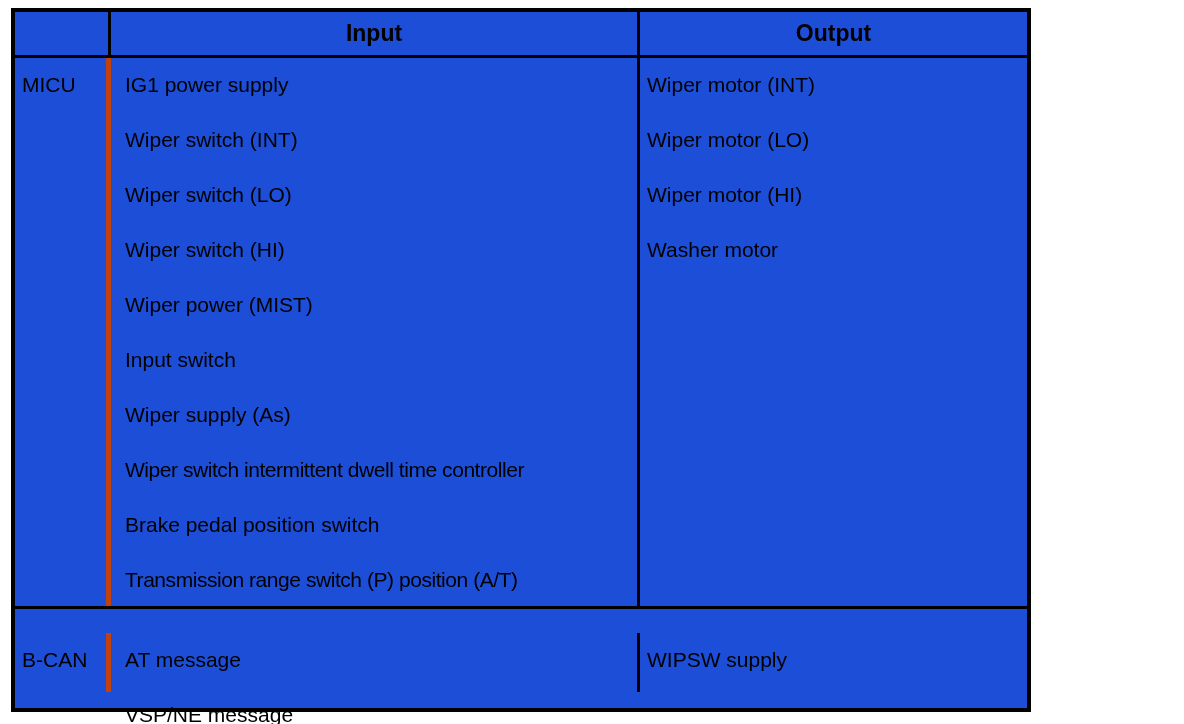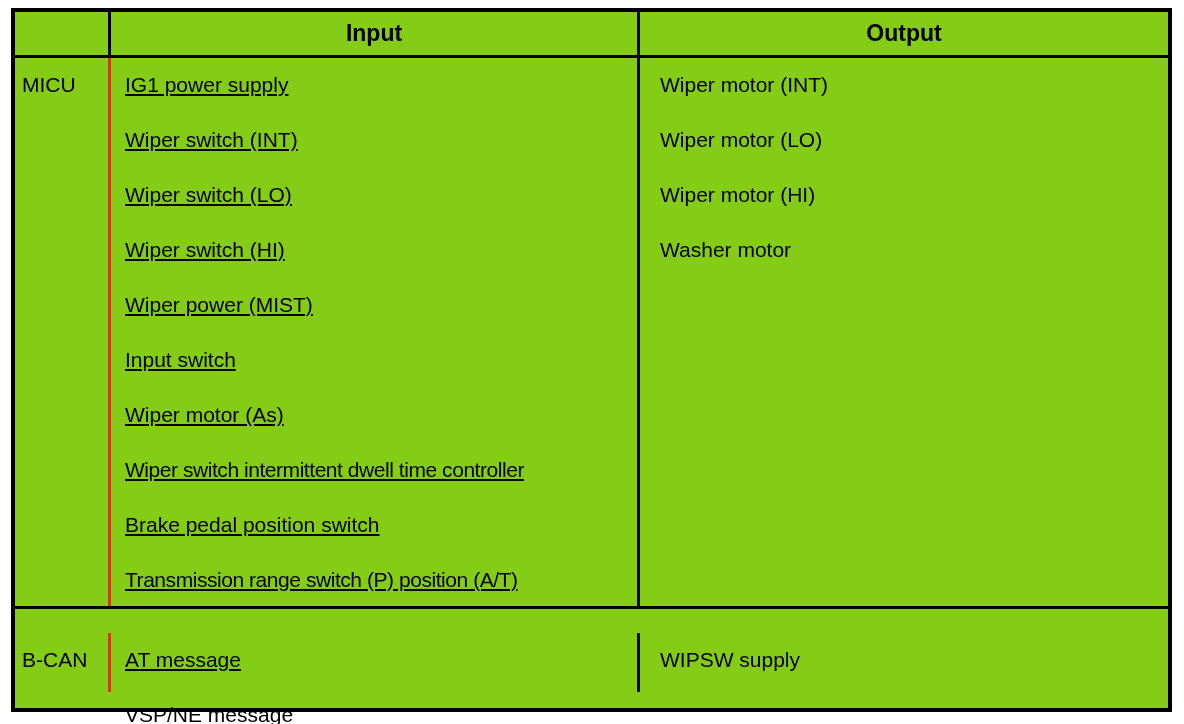--- a/index.html
+++ b/index.html
@@ -20,25 +20,25 @@
     width: 1184px;
     height: 724px;
     background: #ffffff;
   }
 
   
   .io-table {
     position: absolute;
     left: 11px;
     top: 8px;
-    width: 1161px;
+    width: 1020px;
     height: 704px;
     box-sizing: border-box;
     border: 4px solid #000000;
-    background: #84cc16;
+    background: #1d4ed8;
   }
 
   
   .header-row {
     position: absolute;
     left: 0;
     top: 0;
     right: 0;
     height: 46px;
     display: flex;
@@ -90,35 +90,34 @@
   .row-bcan {
     top: 597px;
     bottom: 16px;
     margin-top: 24px;
   }
 
   .cell-unit {
     width: 96px;
     flex: 0 0 96px;
     box-sizing: border-box;
-    border-right: 3px solid #c2410c;
+    border-right: 5px solid #c2410c;
     padding: 14px 0 0 7px;
   }
   .cell-input {
     flex: 0 0 529px;
     width: 529px;
     box-sizing: border-box;
     border-right: 3px solid #000000;
     padding: 14px 0 0 14px;
-    text-decoration: underline;
   }
   .cell-output {
     flex: 1 1 auto;
     box-sizing: border-box;
-    padding: 14px 0 0 20px;
+    padding: 14px 0 0 7px;
   }
 
   .unit-label {
     font-size: 21px;
     line-height: 26px;
     white-space: nowrap;
   }
 
   .item-list {
     list-style: none;
@@ -163,21 +162,21 @@
         <div class="unit-label">MICU</div>
       </div>
       <div class="cell-input">
         <ul class="item-list">
           <li>IG1 power supply</li>
           <li>Wiper switch (INT)</li>
           <li>Wiper switch (LO)</li>
           <li>Wiper switch (HI)</li>
           <li>Wiper power (MIST)</li>
           <li>Input switch</li>
-          <li>Wiper motor (As)</li>
+          <li>Wiper supply (As)</li>
           <li class="tight">Wiper switch intermittent dwell time controller</li>
           <li>Brake pedal position switch</li>
           <li class="tight">Transmission range switch (P) position (A/T)</li>
         </ul>
       </div>
       <div class="cell-output">
         <ul class="item-list">
           <li>Wiper motor (INT)</li>
           <li>Wiper motor (LO)</li>
           <li>Wiper motor (HI)</li>

